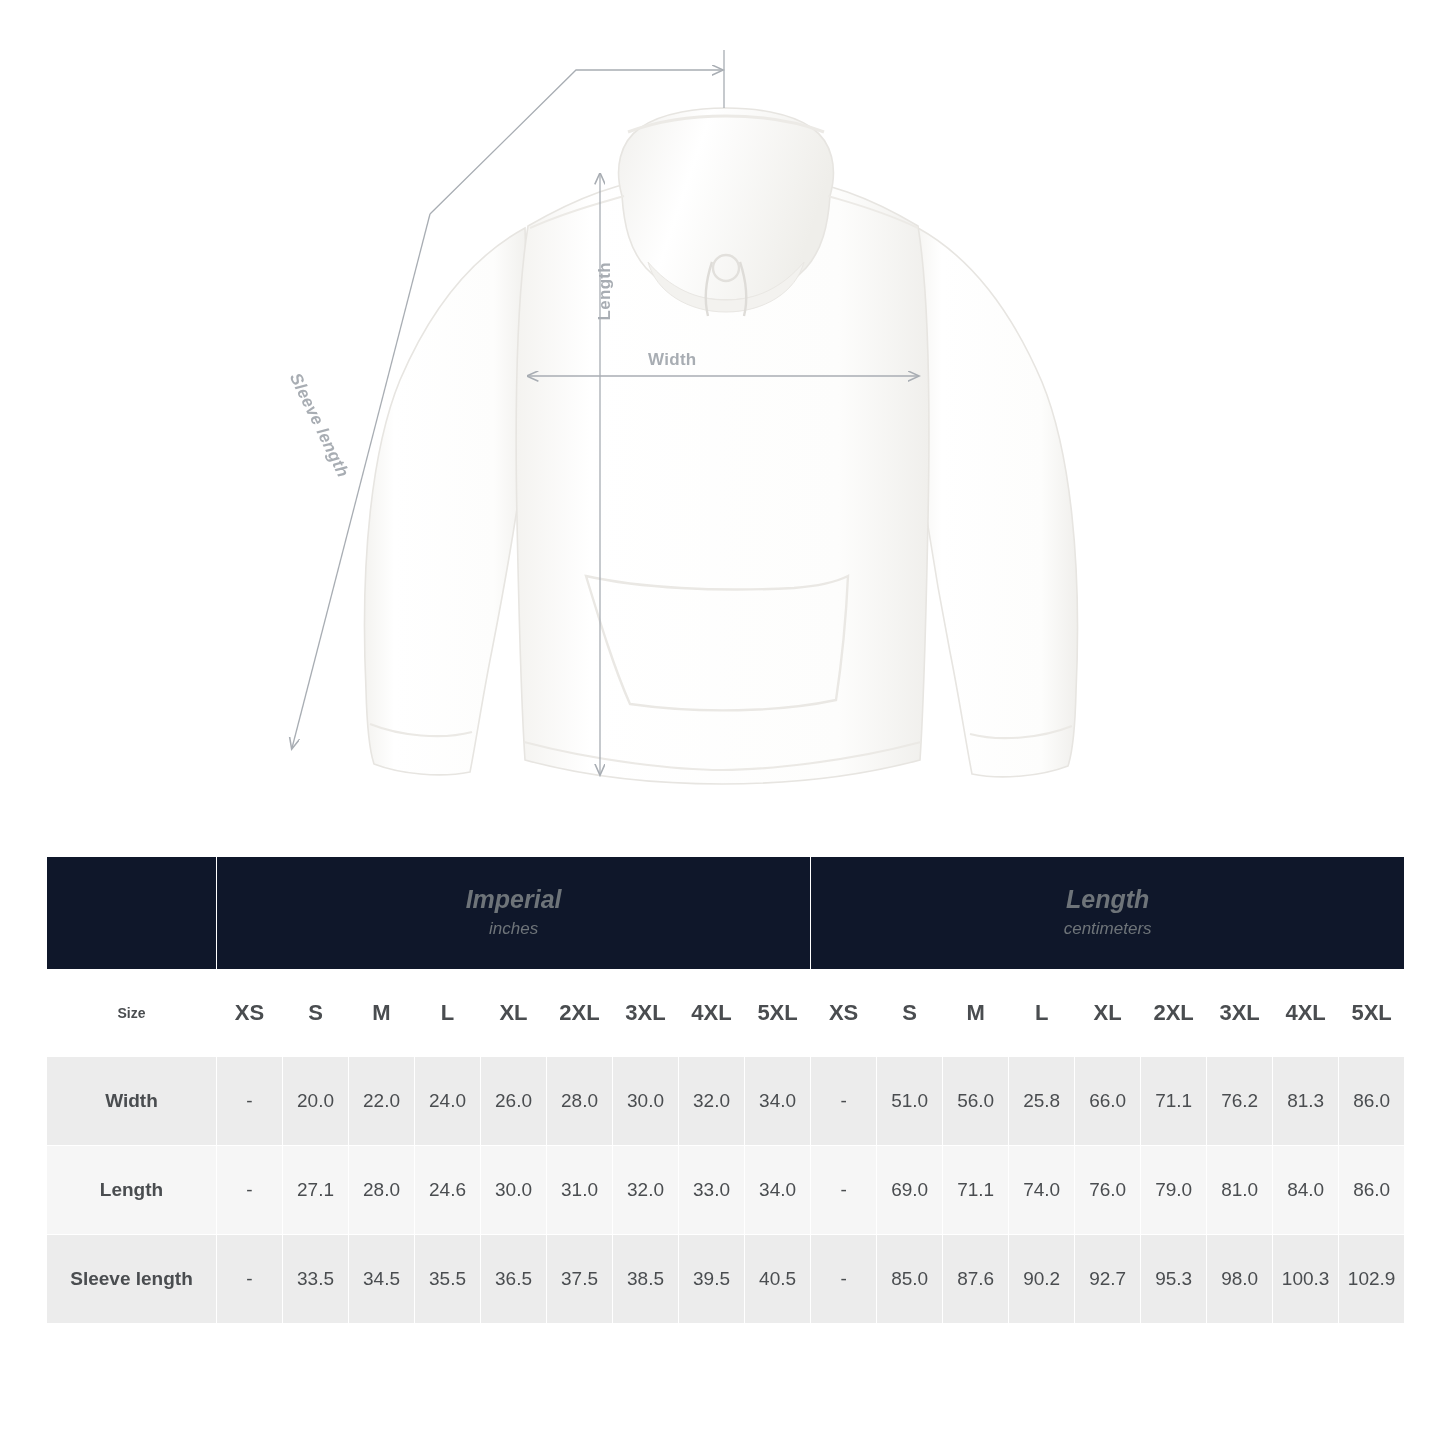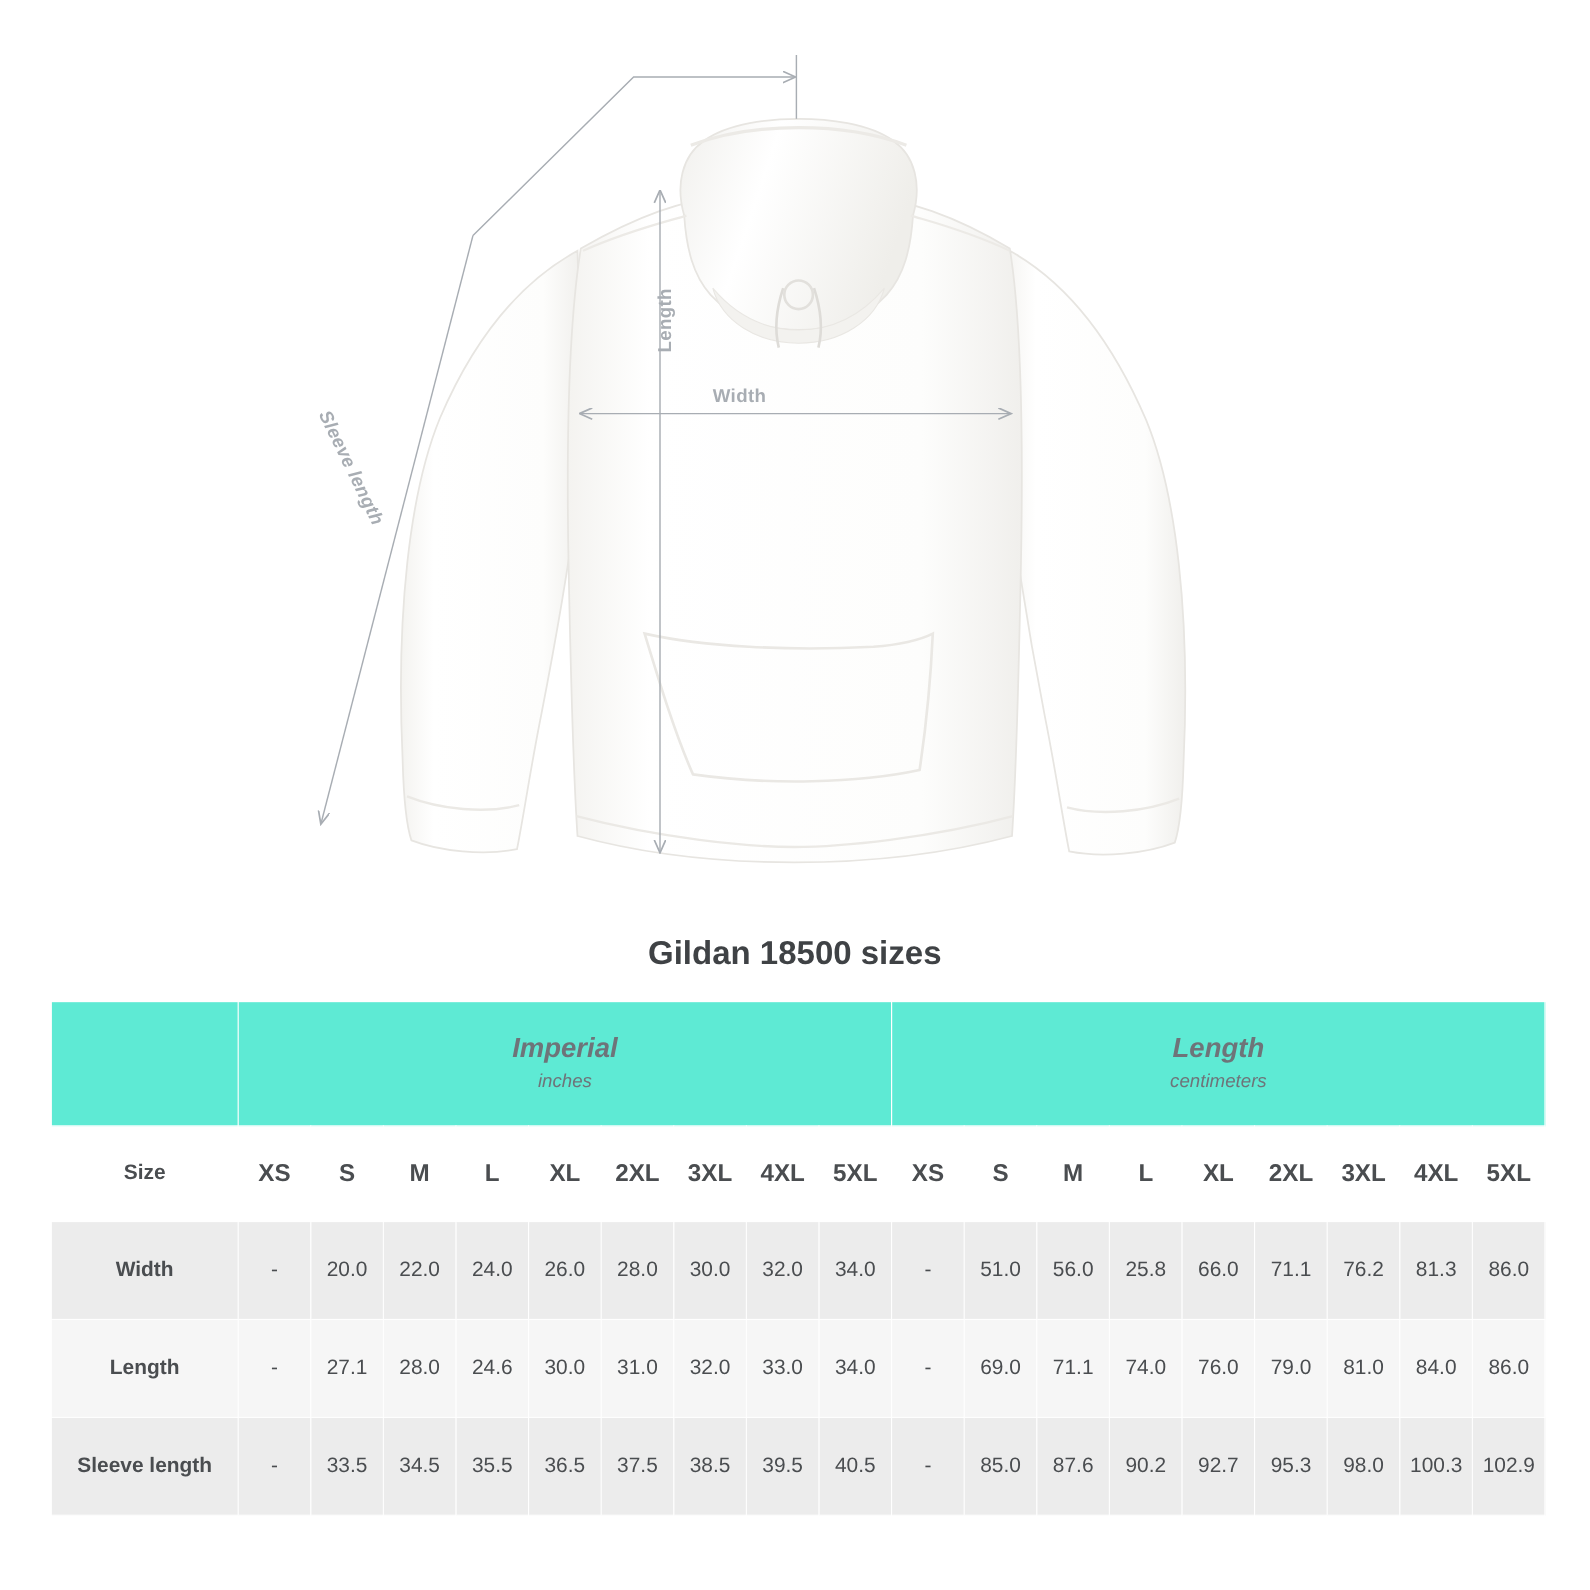--- a/index.html
+++ b/index.html
@@ -84,21 +84,21 @@
     width: 100%;
     border-collapse: collapse;
     table-layout: fixed;
   }
   table.size-table td, table.size-table th {
     border: 1px solid #ffffff;
     text-align: center;
     vertical-align: middle;
   }
   .unit-head td {
-    background: #5eead4;
+    background: #0f172a;
     height: 112px;
     padding: 0;
   }
   .unit-name {
     font-size: 25px;
     font-style: italic;
     font-weight: bold;
     color: #6e7479;
     line-height: 1.25;
   }
@@ -109,21 +109,21 @@
     line-height: 1.6;
   }
   .col-head td {
     background: #ffffff;
     height: 84px;
     font-size: 22px;
     font-weight: bold;
     color: #4a4d50;
   }
   .col-head td.rowlabel {
-    font-size: 19px;
+    font-size: 14px;
     margin-top: 10px;
   }
   tr.data-row td {
     height: 86px;
     font-size: 19px;
     color: #4a4d50;
   }
   tr.row-odd td {
     background: #ececec;
   }
@@ -226,21 +226,20 @@
         <line x1="724" y1="50" x2="724" y2="108"></line>
       </g>
     </svg>
 
     <div class="dim-label label-length">Length</div>
     <div class="dim-label label-width">Width</div>
     <div class="dim-label label-sleeve">Sleeve length</div>
   </div>
 
   <div class="title-block">
-    <h1 class="chart-title">Gildan 18500 sizes</h1>
   </div>
 
   <div class="table-wrap">
     <table class="size-table">
       <colgroup>
         <col class="c-label">
         <col class="c-val">
           <col class="c-val">
           <col class="c-val">
           <col class="c-val">

